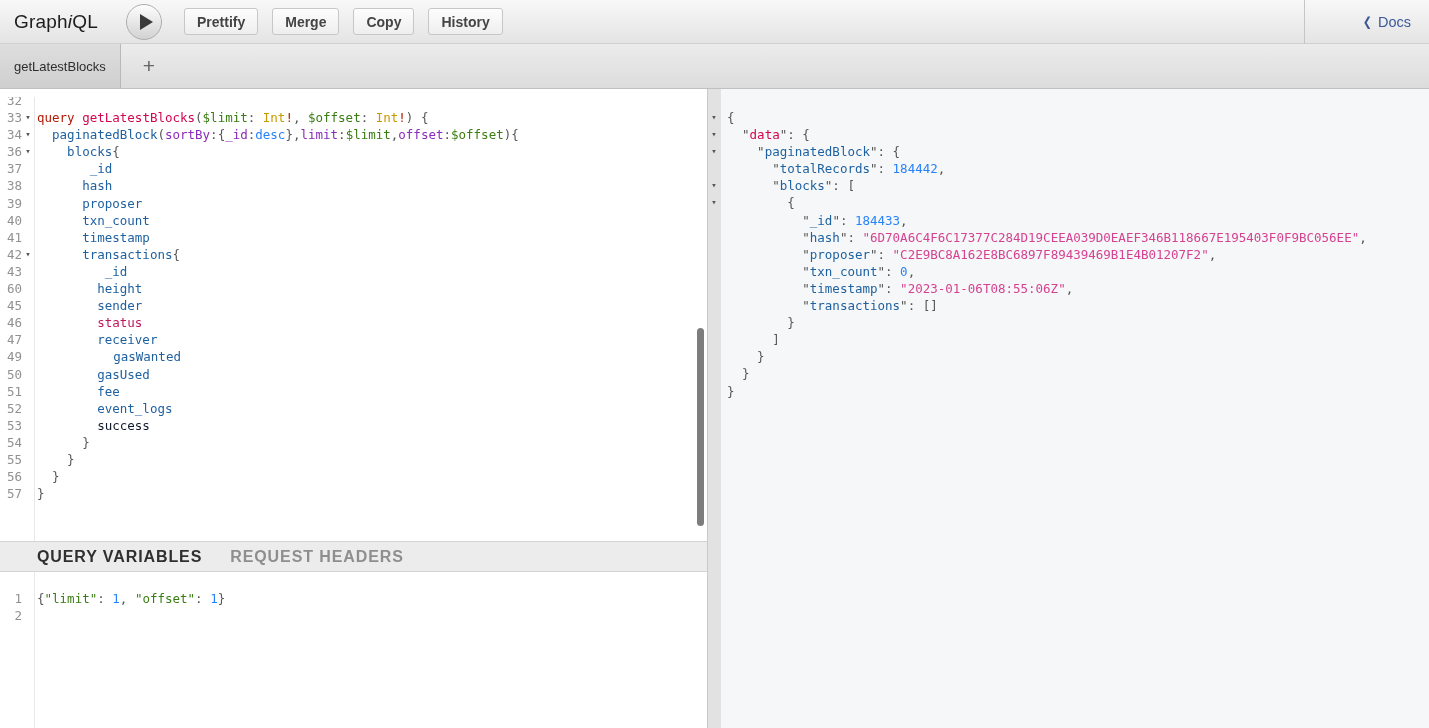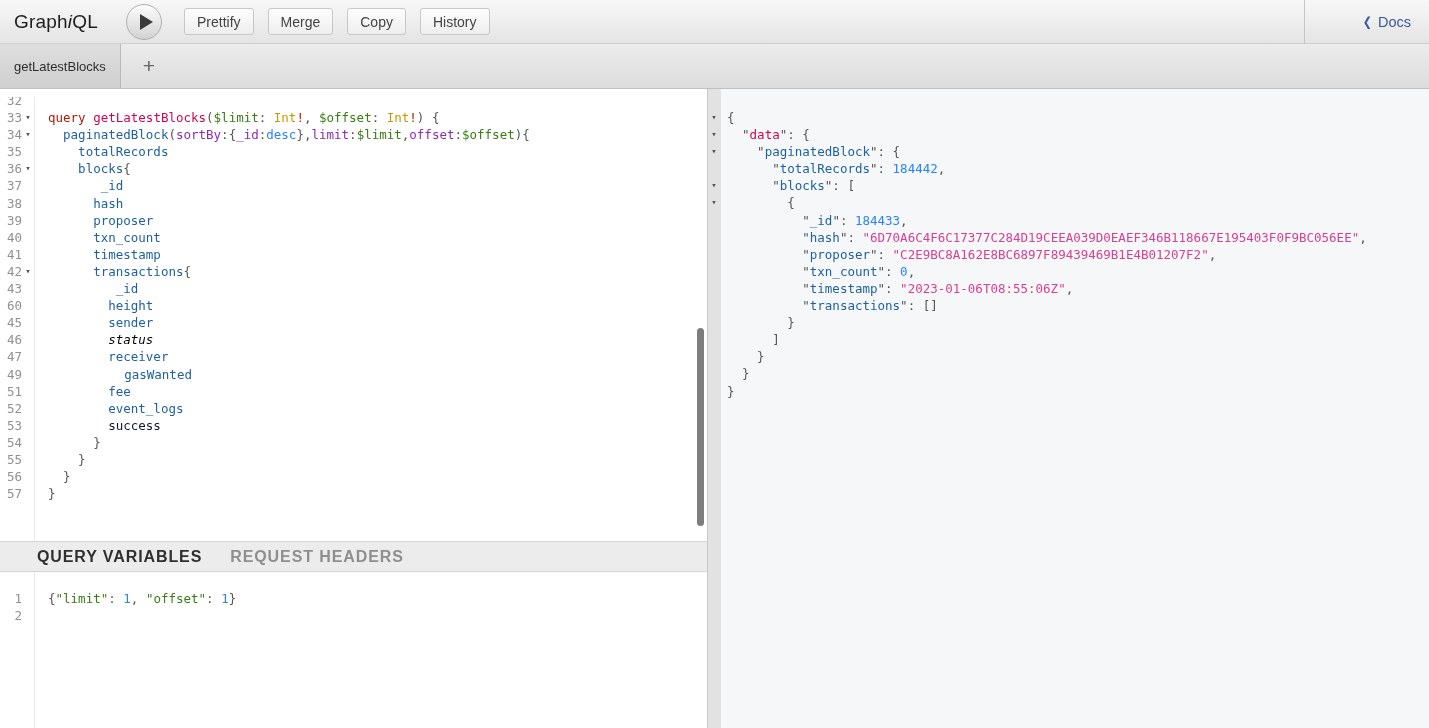--- a/index.html
+++ b/index.html
@@ -14,21 +14,21 @@
   .logo em{font-style:italic;font-weight:400;}
   .execute-btn{margin-left:28px;width:36px;height:36px;border-radius:50%;
     background:linear-gradient(#fdfdfd,#d2d2d2);border:1px solid #adadad;
     display:flex;align-items:center;justify-content:center;cursor:pointer;padding:0;
     box-shadow:inset 0 1px 0 rgba(255,255,255,.7);}
   .play-triangle{width:0;height:0;border-left:13px solid #3a3a3a;
     border-top:8px solid transparent;border-bottom:8px solid transparent;margin-left:5px;}
   .toolbar-buttons{display:flex;gap:14px;margin-left:22px;}
   .tb-btn{height:27px;padding:0 12px;font-size:14px;color:#444;
     background:linear-gradient(#fdfdfd,#eeeeee);border:1px solid #c7c7c7;border-radius:3px;
-    font-family:"Liberation Sans",sans-serif;cursor:pointer;}
+    font-family:"Liberation Sans",sans-serif;cursor:pointer;font-weight:bold;}
   .toolbar-right{margin-left:auto;height:44px;display:flex;align-items:center;
     border-left:1px solid #c6c6c6;width:125px;justify-content:flex-end;box-sizing:border-box;
     padding-right:18px;}
   .docs-link{color:#3B5998;font-size:14.5px;display:flex;align-items:center;gap:6px;cursor:pointer;}
   .docs-chevron{font-size:11px;transform:scaleY(1.15);}
 
   
   .tabbar{position:absolute;left:0;top:44px;width:1429px;height:45px;
     background:linear-gradient(#ececec,#dcdcdc);border-bottom:1px solid #c0c0c0;
     display:flex;align-items:stretch;box-sizing:border-box;}
@@ -43,21 +43,21 @@
   .right-pane{position:absolute;left:707px;top:0;width:722px;height:639px;background:#f6f7f8;overflow:hidden;}
   .fold-band{position:absolute;left:0;top:0;width:14px;height:639px;background:#e2e2e2;
     border-left:1px solid #c9c9c9;box-sizing:border-box;}
 
   
   .cm-area{font-family:"DejaVu Sans Mono",monospace;font-size:12.5px;}
   .cm-line{display:flex;height:17.1px;line-height:17.1px;white-space:pre;}
   .ln{width:22px;text-align:right;color:#919191;flex:none;}
   .fold{width:12px;text-align:center;font-size:9px;color:#555;flex:none;line-height:17.1px;cursor:pointer;}
   .fold-r{width:14px;text-align:center;font-size:9px;color:#555;flex:none;line-height:17.1px;}
-  .code{padding-left:14px;flex:none;}
+  .code{padding-left:3px;flex:none;}
 
   .query-editor{position:absolute;left:0;top:0;width:707px;height:444px;overflow:hidden;cursor:text;}
   .query-lines{margin-top:-5px;}
   .gutter-rule{position:absolute;left:34px;top:0;bottom:0;width:1px;background:#e8e8e8;}
   .scroll-thumb{position:absolute;right:3px;top:231px;width:7px;height:198px;background:#7d7d7d;
     border-radius:4px;cursor:pointer;}
 
   .vars-bar{position:absolute;left:0;top:444px;width:707px;height:31px;background:#ececec;
     border-top:1px solid #d4d4d4;border-bottom:1px solid #d4d4d4;box-sizing:border-box;
     display:flex;align-items:center;gap:28px;padding-left:37px;}
@@ -102,34 +102,34 @@
 
   <div class="main">
 
     <div class="left-pane">
       <div class="query-editor cm-area">
         <div class="gutter-rule"></div>
         <div class="query-lines" id="query-lines">
             <div class="cm-line"><span class="ln">32</span><span class="fold"></span><span class="code"></span></div>
             <div class="cm-line"><span class="ln">33</span><span class="fold">▾</span><span class="code"><span style="color: rgb(177, 26, 4);">query</span><span style="color: rgb(85, 85, 85);"> </span><span style="color: rgb(210, 5, 78);">getLatestBlocks</span><span style="color: rgb(85, 85, 85);">(</span><span style="color: rgb(57, 125, 19);">$limit</span><span style="color: rgb(85, 85, 85);">: </span><span style="color: rgb(202, 152, 0);">Int</span><span style="color: rgb(177, 26, 4);">!</span><span style="color: rgb(85, 85, 85);">, </span><span style="color: rgb(57, 125, 19);">$offset</span><span style="color: rgb(85, 85, 85);">: </span><span style="color: rgb(202, 152, 0);">Int</span><span style="color: rgb(177, 26, 4);">!</span><span style="color: rgb(85, 85, 85);">) {</span></span></div>
             <div class="cm-line"><span class="ln">34</span><span class="fold">▾</span><span class="code"><span style="color: rgb(85, 85, 85);">  </span><span style="color: rgb(31, 97, 160);">paginatedBlock</span><span style="color: rgb(85, 85, 85);">(</span><span style="color: rgb(139, 43, 185);">sortBy</span><span style="color: rgb(85, 85, 85);">:{</span><span style="color: rgb(139, 43, 185);">_id</span><span style="color: rgb(85, 85, 85);">:</span><span style="color: rgb(40, 130, 249);">desc</span><span style="color: rgb(85, 85, 85);">},</span><span style="color: rgb(139, 43, 185);">limit</span><span style="color: rgb(85, 85, 85);">:</span><span style="color: rgb(57, 125, 19);">$limit</span><span style="color: rgb(85, 85, 85);">,</span><span style="color: rgb(139, 43, 185);">offset</span><span style="color: rgb(85, 85, 85);">:</span><span style="color: rgb(57, 125, 19);">$offset</span><span style="color: rgb(85, 85, 85);">){</span></span></div>
-            <div class="cm-line"><span class="ln">35</span><span class="fold"></span><span class="code"><span style="color: rgb(85, 85, 85);">    </span><span style="color: rgb(31, 97, 160);">totalRecords</span></span></div>
             <div class="cm-line"><span class="ln">36</span><span class="fold">▾</span><span class="code"><span style="color: rgb(85, 85, 85);">    </span><span style="color: rgb(31, 97, 160);">blocks</span><span style="color: rgb(85, 85, 85);">{</span></span></div>
             <div class="cm-line"><span class="ln">37</span><span class="fold"></span><span class="code"><span style="color: rgb(85, 85, 85);">       </span><span style="color: rgb(31, 97, 160);">_id</span></span></div>
             <div class="cm-line"><span class="ln">38</span><span class="fold"></span><span class="code"><span style="color: rgb(85, 85, 85);">      </span><span style="color: rgb(31, 97, 160);">hash</span></span></div>
             <div class="cm-line"><span class="ln">39</span><span class="fold"></span><span class="code"><span style="color: rgb(85, 85, 85);">      </span><span style="color: rgb(31, 97, 160);">proposer</span></span></div>
             <div class="cm-line"><span class="ln">40</span><span class="fold"></span><span class="code"><span style="color: rgb(85, 85, 85);">      </span><span style="color: rgb(31, 97, 160);">txn_count</span></span></div>
             <div class="cm-line"><span class="ln">41</span><span class="fold"></span><span class="code"><span style="color: rgb(85, 85, 85);">      </span><span style="color: rgb(31, 97, 160);">timestamp</span></span></div>
             <div class="cm-line"><span class="ln">42</span><span class="fold">▾</span><span class="code"><span style="color: rgb(85, 85, 85);">      </span><span style="color: rgb(31, 97, 160);">transactions</span><span style="color: rgb(85, 85, 85);">{</span></span></div>
             <div class="cm-line"><span class="ln">43</span><span class="fold"></span><span class="code"><span style="color: rgb(85, 85, 85);">         </span><span style="color: rgb(31, 97, 160);">_id</span></span></div>
             <div class="cm-line"><span class="ln">60</span><span class="fold"></span><span class="code"><span style="color: rgb(85, 85, 85);">        </span><span style="color: rgb(31, 97, 160);">height</span></span></div>
             <div class="cm-line"><span class="ln">45</span><span class="fold"></span><span class="code"><span style="color: rgb(85, 85, 85);">        </span><span style="color: rgb(31, 97, 160);">sender</span></span></div>
-            <div class="cm-line"><span class="ln">46</span><span class="fold"></span><span class="code"><span style="color: rgb(85, 85, 85);">        </span><span style="color: #000000; font-style: italic;">status</span></span></div>
+            <div class="cm-line"><span class="ln">46</span><span class="fold"></span><span class="code"><span style="color: rgb(85, 85, 85);">        </span><span style="color: #be185d;">status</span></span></div>
             <div class="cm-line"><span class="ln">47</span><span class="fold"></span><span class="code"><span style="color: rgb(85, 85, 85);">        </span><span style="color: rgb(31, 97, 160);">receiver</span></span></div>
             <div class="cm-line"><span class="ln">49</span><span class="fold"></span><span class="code"><span style="color: rgb(85, 85, 85);">        </span><span style="color: rgb(31, 97, 160); margin-left: 16px;">gasWanted</span></span></div>
+            <div class="cm-line"><span class="ln">50</span><span class="fold"></span><span class="code"><span style="color: rgb(85, 85, 85);">        </span><span style="color: rgb(31, 97, 160);">gasUsed</span></span></div>
             <div class="cm-line"><span class="ln">51</span><span class="fold"></span><span class="code"><span style="color: rgb(85, 85, 85);">        </span><span style="color: rgb(31, 97, 160);">fee</span></span></div>
             <div class="cm-line"><span class="ln">52</span><span class="fold"></span><span class="code"><span style="color: rgb(85, 85, 85);">        </span><span style="color: rgb(31, 97, 160); text-align: right;">event_logs</span></span></div>
             <div class="cm-line"><span class="ln">53</span><span class="fold"></span><span class="code"><span style="color: rgb(85, 85, 85);">        </span><span style="color: #0f172a;">success</span></span></div>
             <div class="cm-line"><span class="ln">54</span><span class="fold"></span><span class="code"><span style="color: rgb(85, 85, 85);">      }</span></span></div>
             <div class="cm-line"><span class="ln">55</span><span class="fold"></span><span class="code"><span style="color: rgb(85, 85, 85);">    }</span></span></div>
             <div class="cm-line"><span class="ln">56</span><span class="fold"></span><span class="code"><span style="color: rgb(85, 85, 85);">  }</span></span></div>
             <div class="cm-line"><span class="ln">57</span><span class="fold"></span><span class="code"><span style="color: rgb(85, 85, 85);">}</span></span></div>
           </div>
         <div class="scroll-thumb"></div>
       </div>

